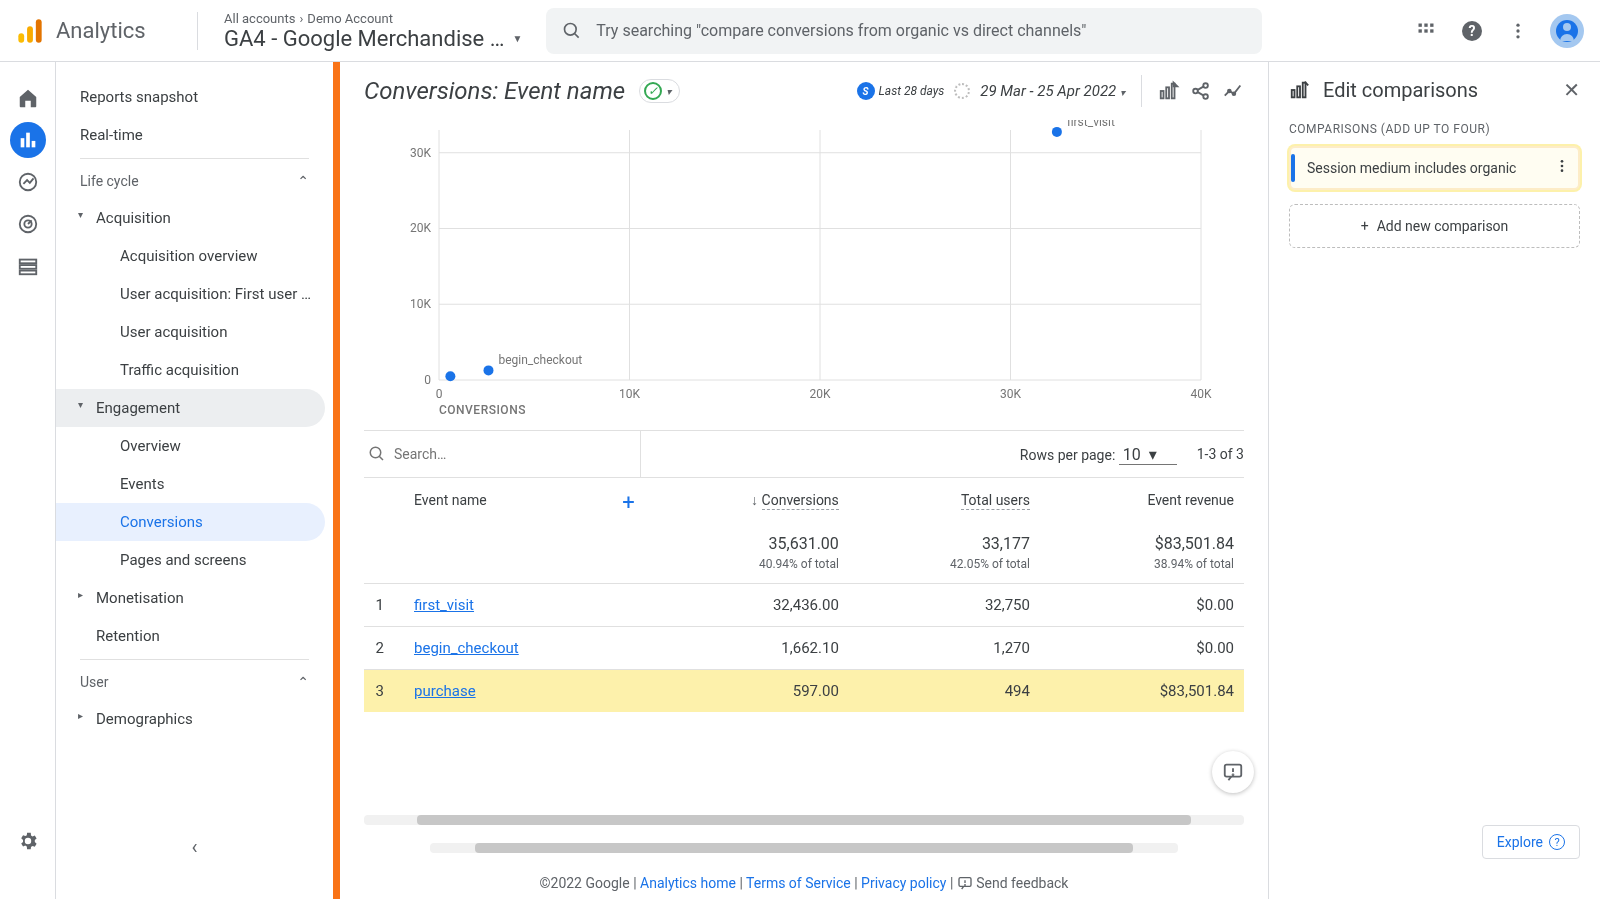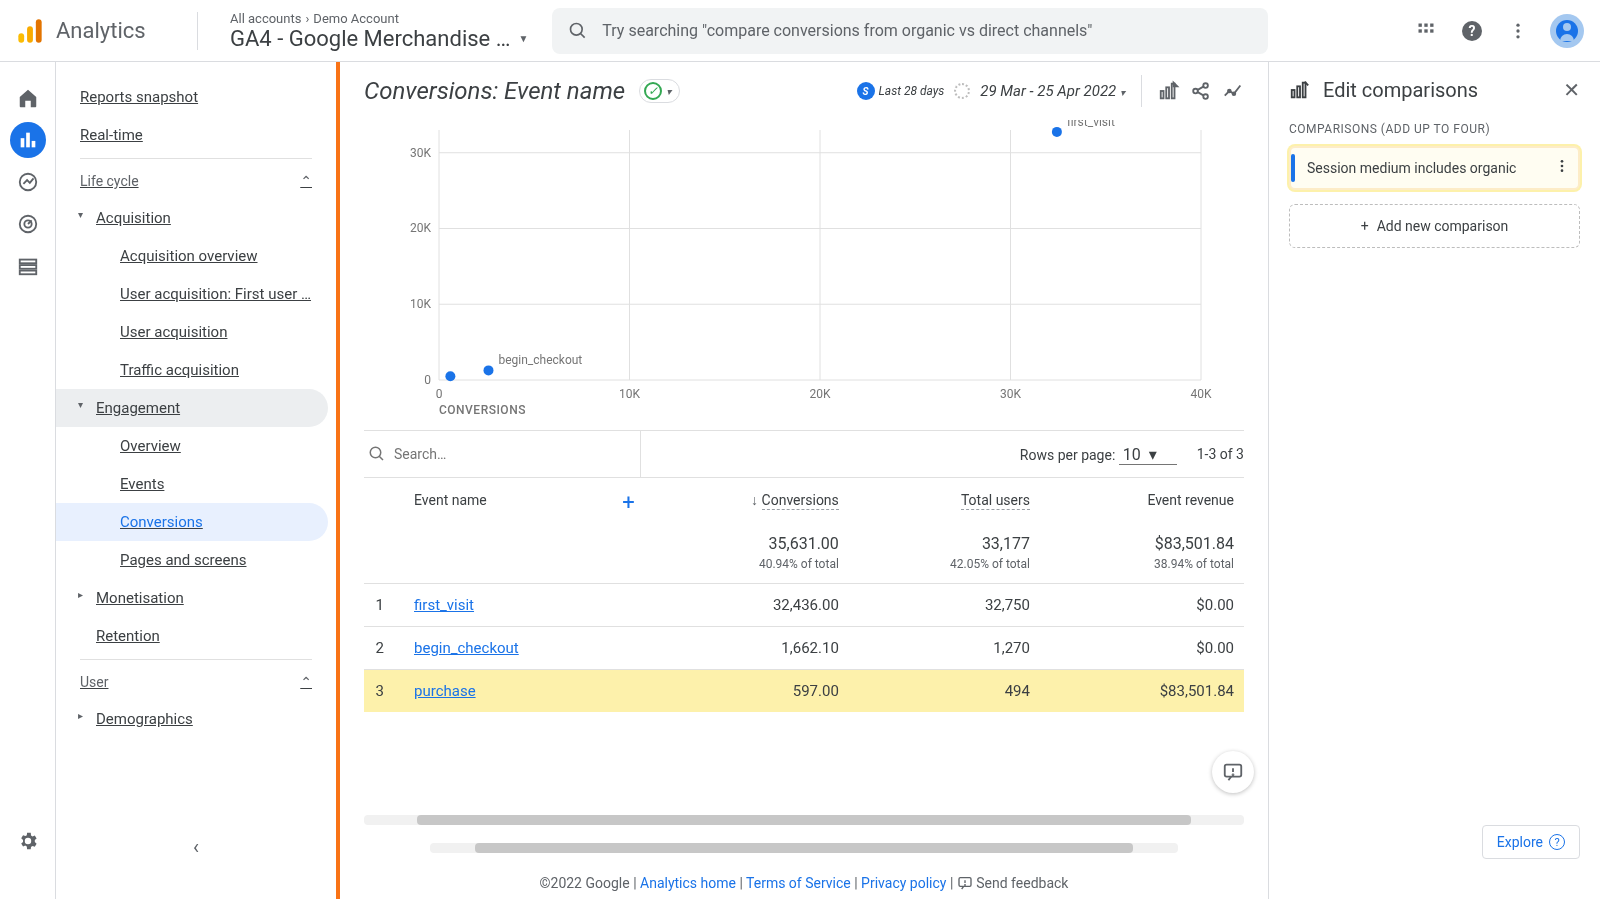--- a/index.html
+++ b/index.html
@@ -1,38 +1,38 @@
 <!DOCTYPE html>
 <html><head>
 <meta charset="utf-8">
 <style>
 * { box-sizing: border-box; margin: 0; padding: 0; font-family: 'Google Sans', Roboto, Arial, sans-serif; }
 body { width: 1600px; height: 899px; overflow: hidden; background: #fff; color: #3c4043; font-size: 14px; }
 .header { height: 62px; display: flex; align-items: center; padding: 0 16px; border-bottom: 1px solid #dadce0; }
 .logo-wrap { display: flex; align-items: center; gap: 12px; width: 165px; }
 .logo-icon svg { width: 28px; height: 28px; }
 .logo-text { font-size: 22px; color: #5f6368; }
-.brdcrmb { display: flex; flex-direction: column; margin-left: 16px; flex-shrink: 0; }
+.brdcrmb { display: flex; flex-direction: column; margin-left: 10px; flex-shrink: 0; }
 .brdcrmb-top { color: #5f6368; font-size: 13px; display: flex; align-items: center; gap: 4px; }
 .brdcrmb-btm { font-size: 22px; color: #3c4043; display: flex; align-items: center; gap: 8px; }
 .search-box { flex: 1; margin: 0 24px; max-width: 716px; height: 46px; background: #f1f3f4; border-radius: 8px; display: flex; align-items: center; padding: 0 16px; color: #5f6368; gap: 14px; font-size: 16px; }
 .hdr-icons { margin-left: auto; display: flex; align-items: center; gap: 18px; }
 .icon-btn { width: 28px; height: 28px; display: flex; align-items: center; justify-content: center; color: #5f6368; cursor: pointer; }
 .avatar { width: 34px; height: 34px; border-radius: 50%; background: #a4c8f0; display: flex; align-items: center; justify-content: center; }
 .avatar-inner { width: 22px; height: 22px; border-radius: 50%; background: #1a73e8; position: relative; }
 .avatar-inner::before { content: ""; position: absolute; width: 8px; height: 8px; border-radius: 50%; background: #a4c8f0; top: 3px; left: 7px; }
 .avatar-inner::after { content: ""; position: absolute; width: 14px; height: 7px; border-radius: 7px 7px 0 0; background: #a4c8f0; bottom: 1px; left: 4px; }
 
 .body { display: flex; height: 837px; }
 .rail { width: 56px; border-right: 1px solid #dadce0; display: flex; flex-direction: column; align-items: center; padding-top: 18px; gap: 6px; position: relative; }
 .rail-item { width: 36px; height: 36px; border-radius: 50%; display: flex; align-items: center; justify-content: center; color: #5f6368; cursor: pointer; }
 .rail-item.active { background: #1a73e8; color: #fff; }
 .rail-settings { position: absolute; bottom: 40px; }
 
-.left-panel { width: 284px; border-right: 4px solid #f97316; padding-top: 16px; position: relative; text-decoration: underline; }
+.left-panel { width: 284px; border-right: 7px solid #f97316; padding-top: 16px; position: relative; }
 .lp-item { padding: 10px 0 10px 24px; font-size: 15px; color: #3c4043; cursor: pointer; border-radius: 0 24px 24px 0; margin-right: 8px; }
 .lp-sub1 { padding-left: 40px; }
 .lp-sub3 { padding-left: 64px; }
 .lp-section { color: #5f6368; font-size: 14px; padding: 10px 24px; display: flex; justify-content: space-between; align-items: center; gap: 12px; }
 .lp-divider { height: 1px; background: #e0e0e0; margin: 4px 24px; }
 .lp-item.active-blue { color: #1a73e8; background: #e8f0fe; }
 .lp-item.active-gray { background: #eceef0; }
 .lp-item.expandable { position: relative; }
 .lp-item.expandable::before { content: "▾"; position: absolute; left: 22px; font-size: 10px; color: #5f6368; }
 .lp-item.collapsed::before { content: "▸"; }

